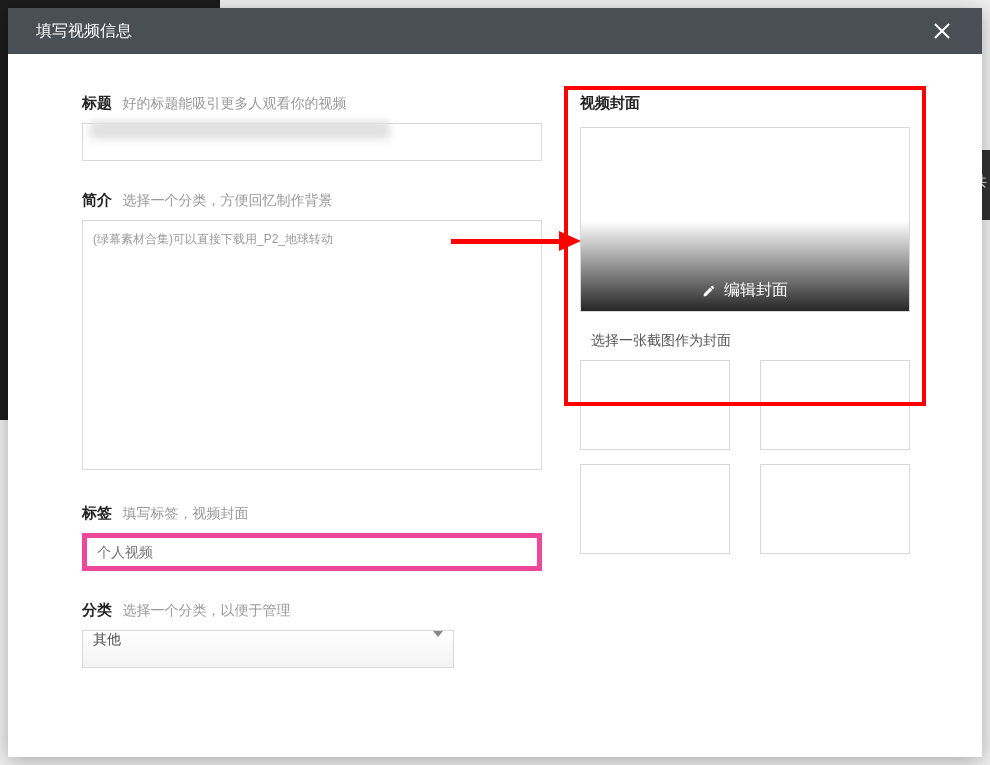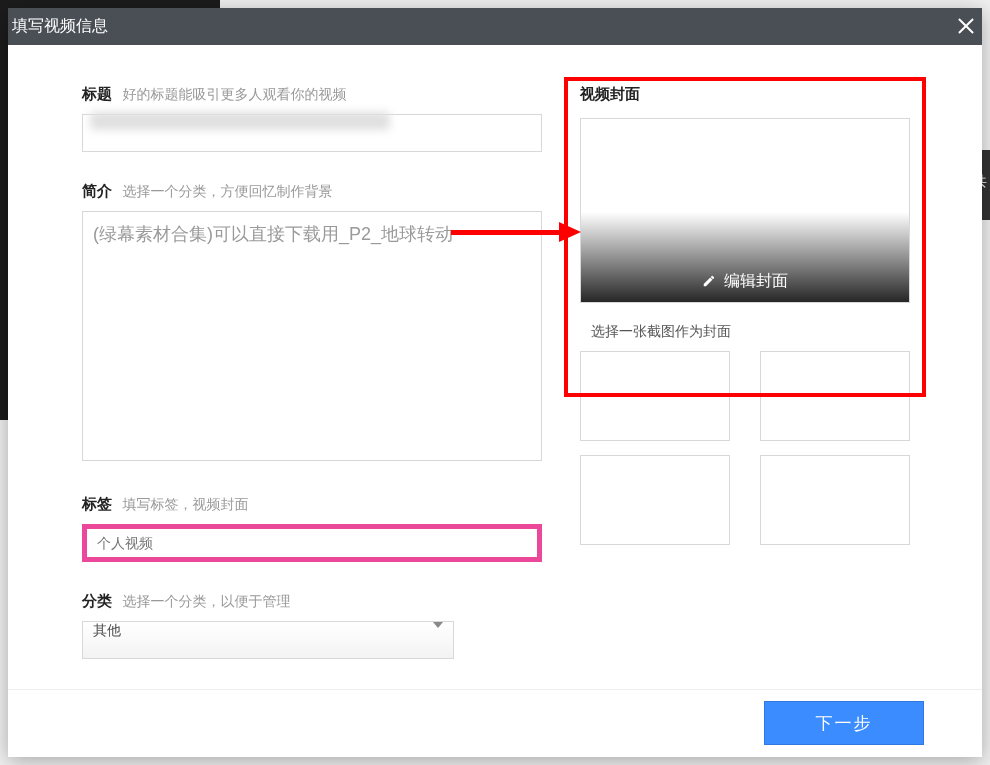--- a/index.html
+++ b/index.html
@@ -17,21 +17,21 @@
     background: #ffffff;
     box-shadow: 0 4px 20px rgba(0,0,0,0.3);
     display: flex; flex-direction: column;
   }
   .modal-header {
     height: 46px;
     background: #4a4e55;
     color: #ffffff;
     display: flex;
     align-items: center;
-    padding: 0 4px;
+    padding: 0 28px;
     font-size: 16px;
     justify-content: space-between;
   }
   .close-x { width: 24px; height: 24px; cursor: pointer; position: relative; }
   .close-x::before, .close-x::after {
     content: ""; position: absolute; left: 11px; top: 2px;
     width: 2px; height: 20px; background: #ffffff;
   }
   .close-x::before { transform: rotate(45deg); }
   .close-x::after  { transform: rotate(-45deg); }
@@ -69,21 +69,21 @@
     background: #e0e0e0;
     filter: blur(4px);
     border-radius: 4px;
   }
 
   .textarea {
     margin-top: 10px;
     width: 460px; height: 250px;
     border: 1px solid #d8d8d8;
     resize: none;
-    font-size: 18px;
+    font-size: 12px;
     padding: 10px;
     color: #9a9a9a;
     font-family: inherit;
   }
 
   .tag-input {
     margin-top: 10px;
     width: 460px; height: 38px;
     border: 5px solid #ec4899;
     font-size: 14px; padding: 0 10px;
@@ -262,17 +262,14 @@
       </div>
     </div>
 
     <div class="arrow">
       <div class="arrow-line"></div>
       <div class="arrow-head"></div>
     </div>
 
   </div>
 
-  <div class="modal-footer">
-    <button class="next-btn">下一步</button>
-  </div>
 
 </div>
 
 </body></html>

